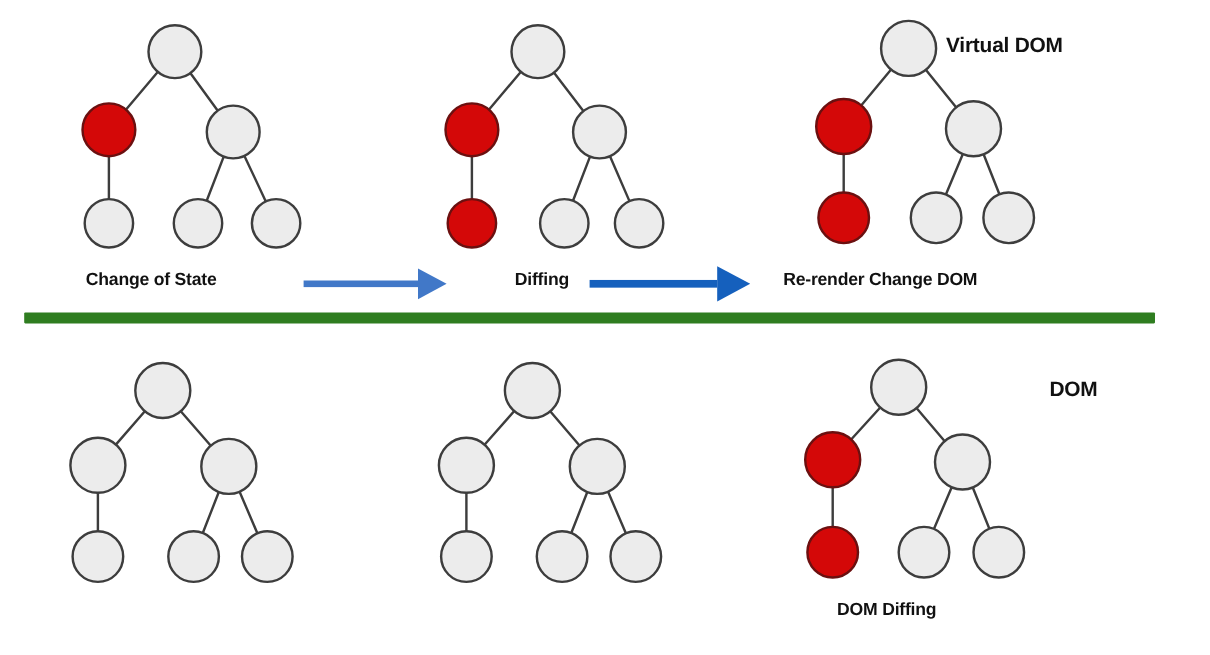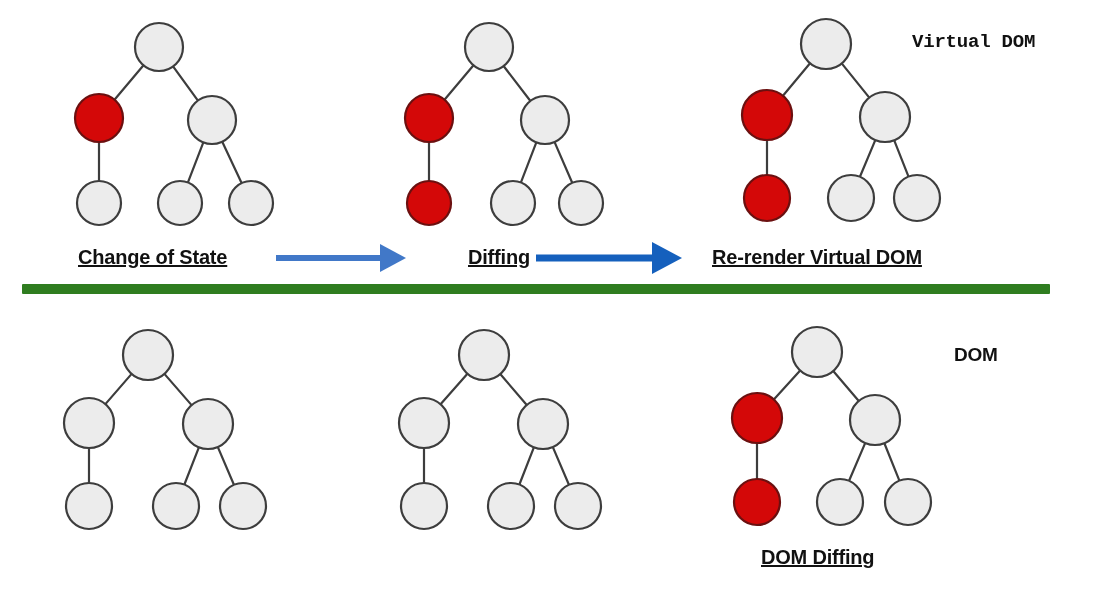--- a/index.html
+++ b/index.html
@@ -39,22 +39,21 @@
     font-family: "Liberation Sans", sans-serif;
     font-weight: bold;
     color: #111111;
     white-space: nowrap;
     letter-spacing: -0.2px;
   }
   .caption-lg {
     font-size: 19px;
   }
   .caption-md {
-    font-size: 20px;
-    text-decoration: underline;
+    font-size: 16px;
   }
   .divider {
     position: absolute;
     border-radius: 1px;
   }
 </style>
 </head>
 <body>
 
 <div id="canvas">
@@ -161,25 +160,25 @@
         </g>
         <g>
           <rect x="536" y="254.5" width="116" height="7" fill="#1560bd"></rect>
           <polygon points="652,242 682,258 652,274" fill="#1560bd"></polygon>
         </g>
       </g>
   </svg>
 
   <div class="divider" id="green-divider" style="left: 22px; top: 284px; width: 1028px; height: 10px; background: rgb(47, 125, 32);"></div>
 
-  <div class="caption caption-lg" id="cap-virtual-dom" style="left: 912px; top: 31px; font-family: Liberation Mono, monospace;">Virtual DOM</div>
+  <div class="caption caption-lg" id="cap-virtual-dom" style="left: 860px; top: 31px;">Virtual DOM</div>
 
   <div class="caption caption-lg" id="cap-dom" style="left: 954px; top: 344px; text-align: center;">DOM</div>
 
   <div class="caption caption-md" id="cap-change-of-state" style="left: 78px; top: 246px;">Change of State</div>
 
   <div class="caption caption-md" id="cap-diffing" style="left: 448px; top: 246px; margin-left: 20px;">Diffing</div>
 
-  <div class="caption caption-md" id="cap-rerender" style="left: 712px; top: 246px;">Re-render Virtual DOM</div>
+  <div class="caption caption-md" id="cap-rerender" style="left: 712px; top: 246px;">Re-render Change DOM</div>
 
   <div class="caption caption-md" id="cap-dom-change" style="left: 761px; top: 546px;">DOM Diffing</div>
 
 </div>
 
 </body></html>

